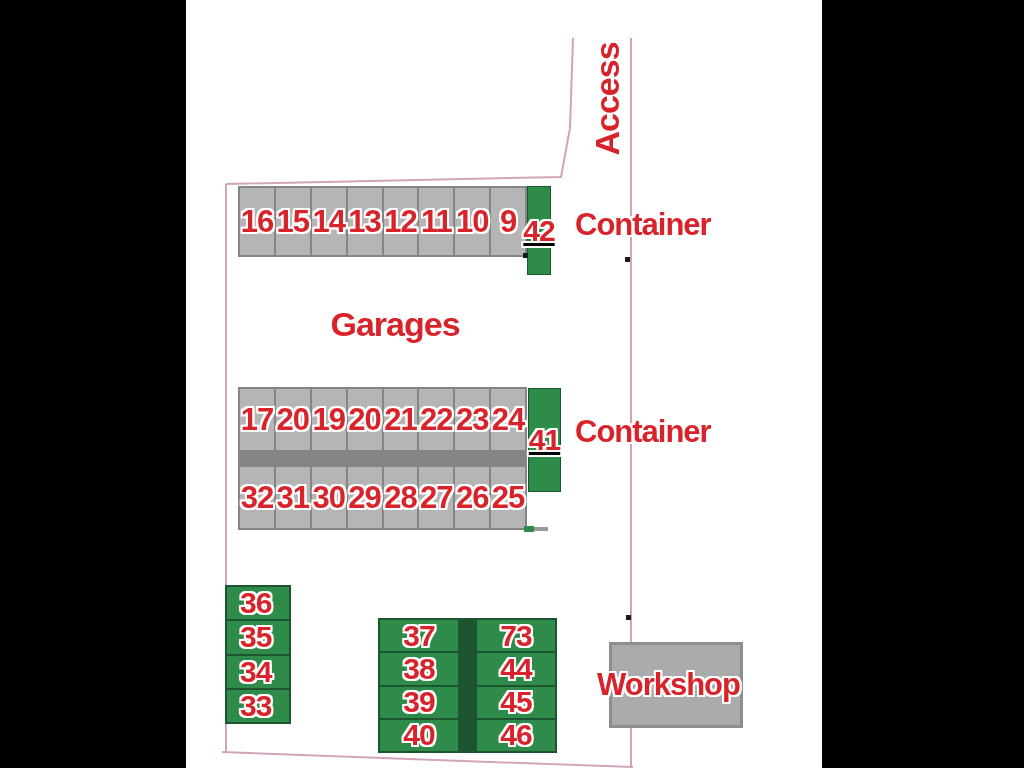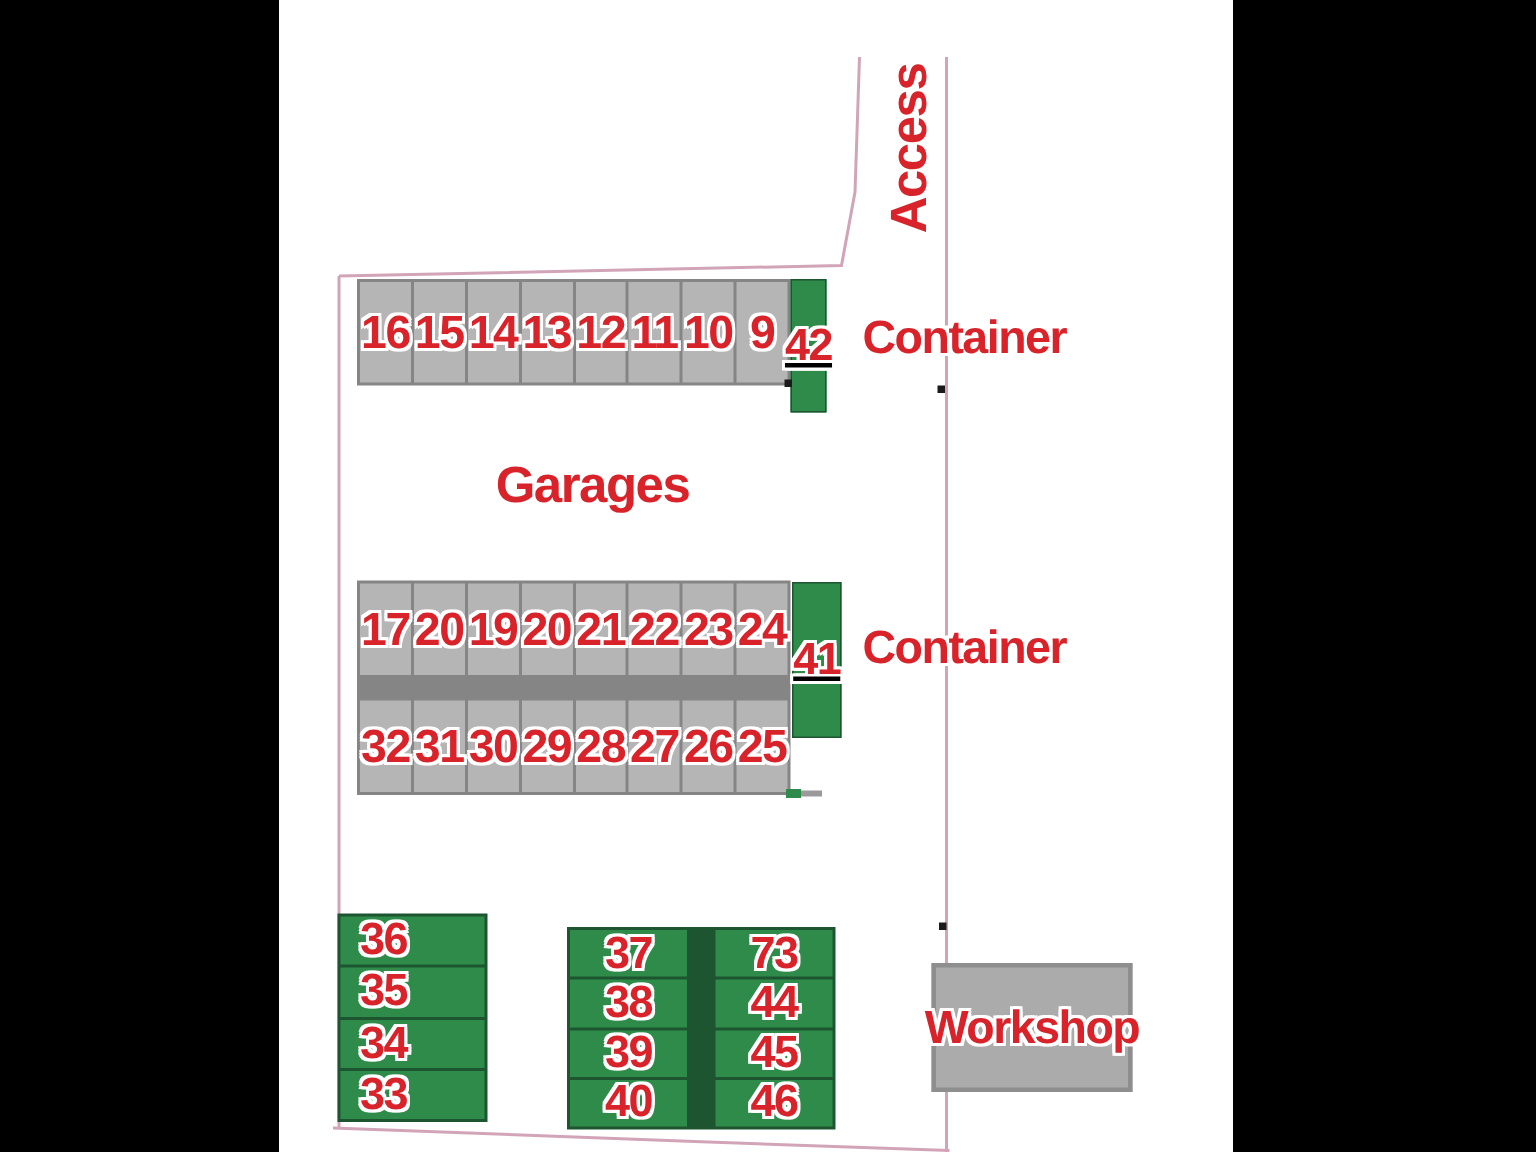--- a/index.html
+++ b/index.html
@@ -140,21 +140,21 @@
 
     <div class="abs single-container" style="left:342px;top:388px;width:33px;height:104px;text-decoration:underline;">
       <span class="red gnum">41</span>
     </div>
     <div class="abs red heading center-y" style="left:389px;top:432px;font-size:31px;">Container</div>
 
     <div class="abs" style="left:338px;top:526px;width:10px;height:6px;background:var(--green);"></div>
     <div class="abs" style="left:348px;top:527px;width:14px;height:4px;background:#9a9a9a;"></div>
 
 
-    <div class="abs greenblock" style="left:39px;top:609px;width:100px;height:139px;grid-template-rows:repeat(4,1fr);">
+    <div class="abs greenblock" style="left:39px;top:585px;width:66px;height:139px;grid-template-rows:repeat(4,1fr);">
       <div class="gcell leftpad">
           <span class="red gnum">36</span>
         </div>
       <div class="gcell leftpad">
           <span class="red gnum">35</span>
         </div>
       <div class="gcell leftpad">
           <span class="red gnum">34</span>
         </div>
       <div class="gcell leftpad">
@@ -182,21 +182,21 @@
           <span class="red gnum">45</span>
         </div>
       <div class="gcell centered">
           <span class="red gnum">40</span>
         </div>
       <div class="gcell centered">
           <span class="red gnum">46</span>
         </div>
     </div>
 
-    <div class="abs workshop" style="left:435px;top:642px;width:134px;height:86px;">
+    <div class="abs workshop" style="left:423px;top:642px;width:134px;height:86px;justify-content:flex-end;">
       <span class="red heading" style="font-size:31px;">Workshop</span>
     </div>
 
     <div class="abs dot" style="left:337px;top:253px;"></div>
     <div class="abs dot" style="left:439px;top:257px;"></div>
     <div class="abs dot" style="left:440px;top:615px;"></div>
 
   </div>
 </div>
 

